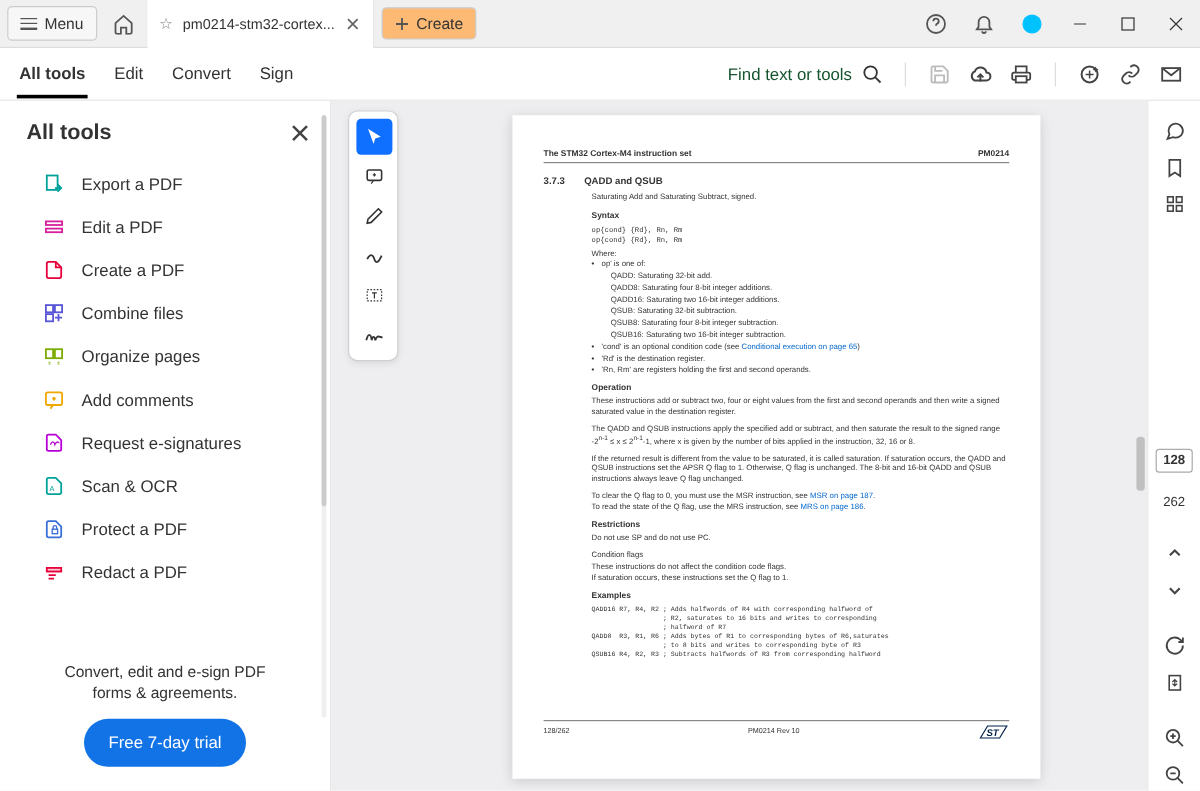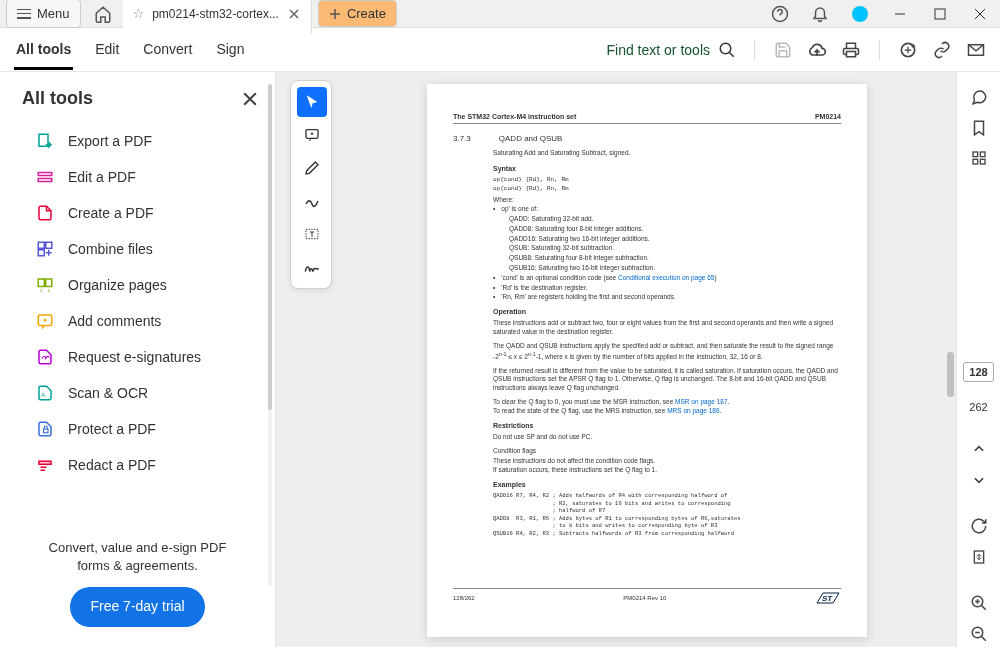--- a/index.html
+++ b/index.html
@@ -1,20 +1,20 @@
 <!DOCTYPE html>
 <html><head>
 <meta charset="utf-8">
 <style>
 * { margin: 0; padding: 0; box-sizing: border-box; }
 body { font-family: "Segoe UI", -apple-system, sans-serif; font-size: 13px; color: #333; background: #fff; overflow: hidden; width: 1000px; height: 659px; }
 svg { display: block; }
 
 
-.title-bar { height: 28px; background: #f0f0f0; display: flex; align-items: center; border-bottom: 1px solid #ddd; }
+.title-bar { height: 40px; background: #f0f0f0; display: flex; align-items: center; border-bottom: 1px solid #ddd; }
 .menu-btn { display: flex; align-items: center; gap: 6px; padding: 6px 10px; margin: 4px 6px; border: 1px solid #ccc; border-radius: 4px; background: #f7f7f7; cursor: pointer; font-size: 13px; }
 .hamburger { width: 14px; height: 10px; display: flex; flex-direction: column; justify-content: space-between; }
 .hamburger span { height: 1.5px; background: #555; }
 .home-btn { width: 32px; height: 32px; display:flex; align-items:center; justify-content:center; margin-right:4px; cursor:pointer; }
 .tab { display:flex; align-items:center; height: 40px; background:#fff; padding: 0 10px; gap:8px; max-width:200px; border-right:1px solid #ddd; border-top-left-radius: 6px 0; }
 .tab .star { color:#888; }
 .tab .name { font-size:12px; flex:1; white-space:nowrap; overflow:hidden; text-overflow:ellipsis; }
 .tab .close { cursor:pointer; color:#666; padding:2px; }
 .create-btn { display:flex; align-items:center; gap:6px; padding:5px 10px; margin-left:6px; border:1px solid #ccc; border-radius:4px; background:#fdba74; cursor:pointer; font-size:13px; }
 .title-spacer { flex:1; }
@@ -52,21 +52,21 @@
 
 .canvas { flex:1; background:#eeeef0; position:relative; display:flex; justify-content:center; padding:12px 0; }
 .toolbox { position:absolute; left:14px; top:8px; width:42px; background:#fff; border:1px solid #d0d0d0; border-radius:8px; padding:6px; display:flex; flex-direction:column; gap:3px; box-shadow:0 2px 6px rgba(0,0,0,0.08); }
 .toolbox .tb { width:30px; height:30px; border-radius:4px; display:flex; align-items:center; justify-content:center; cursor:pointer; color:#333; }
 .toolbox .tb.active { background:#0f6fff; color:#fff; }
 
 
 .page { width:440px; height:553px; background:#fff; box-shadow:0 2px 10px rgba(0,0,0,0.15); margin-left:62px; padding:28px 26px; font-size:7px; line-height:1.35; position:relative; overflow:hidden; }
 .pg-head { display:flex; justify-content:space-between; font-size:7px; margin-bottom:2px; font-weight:600; }
 .pg-rule { border:none; border-top:1px solid #888; margin-bottom:10px; }
-.sec-num { display:flex; gap:28px; font-weight:400; font-size:8px; margin-bottom:4px; }
+.sec-num { display:flex; gap:16px; font-weight:700; font-size:8px; margin-bottom:4px; }
 .desc { margin-left:40px; margin-bottom:6px; font-size:6.5px; }
 .subh { margin-left:40px; font-weight:700; font-size:7px; margin-bottom:3px; }
 .code { margin-left:40px; font-family:"Courier New",monospace; font-size:6px; white-space:pre; margin-bottom:3px; }
 .txt { margin-left:40px; font-size:6.5px; margin-bottom:1px; }
 .bul { margin-left:40px; font-size:6.5px; display:flex; gap:6px; margin-bottom:1px; }
 .bul .dot { font-weight:bold; }
 .sub { margin-left:56px; font-size:6.5px; margin-bottom:1px; }
 .link { color:#0066cc; }
 .para { margin-left:40px; font-size:6.5px; margin-bottom:5px; line-height:1.35; }
 .pg-foot { position:absolute; bottom:32px; left:26px; right:26px; display:flex; justify-content:space-between; align-items:center; font-size:6px; border-top:1px solid #888; padding-top:2px; }
@@ -307,21 +307,21 @@
             <svg width="18" height="18" viewBox="0 0 24 24" fill="none" stroke="#e8003a" stroke-width="2">
               <rect x="4" y="7" width="16" height="4"></rect>
               <rect x="4" y="7" width="16" height="4" fill="#e8003a" opacity="0.2"></rect>
               <path d="M6 15h8M6 19h6"></path>
             </svg>
           </span>
           <span>Redact a PDF</span>
         </div>
       </div>
     <div class="lp-footer">
-      <div>Convert, value and e-sign PDF</div>
+      <div>Convert, edit and e-sign PDF</div>
       <div>forms &amp; agreements.</div>
       <div class="trial-btn">Free 7-day trial</div>
     </div>
     <div class="mini-scroll">
         <div class="thumb"></div>
       </div>
   </div>
 
   <div class="canvas">
     <div class="toolbox">

